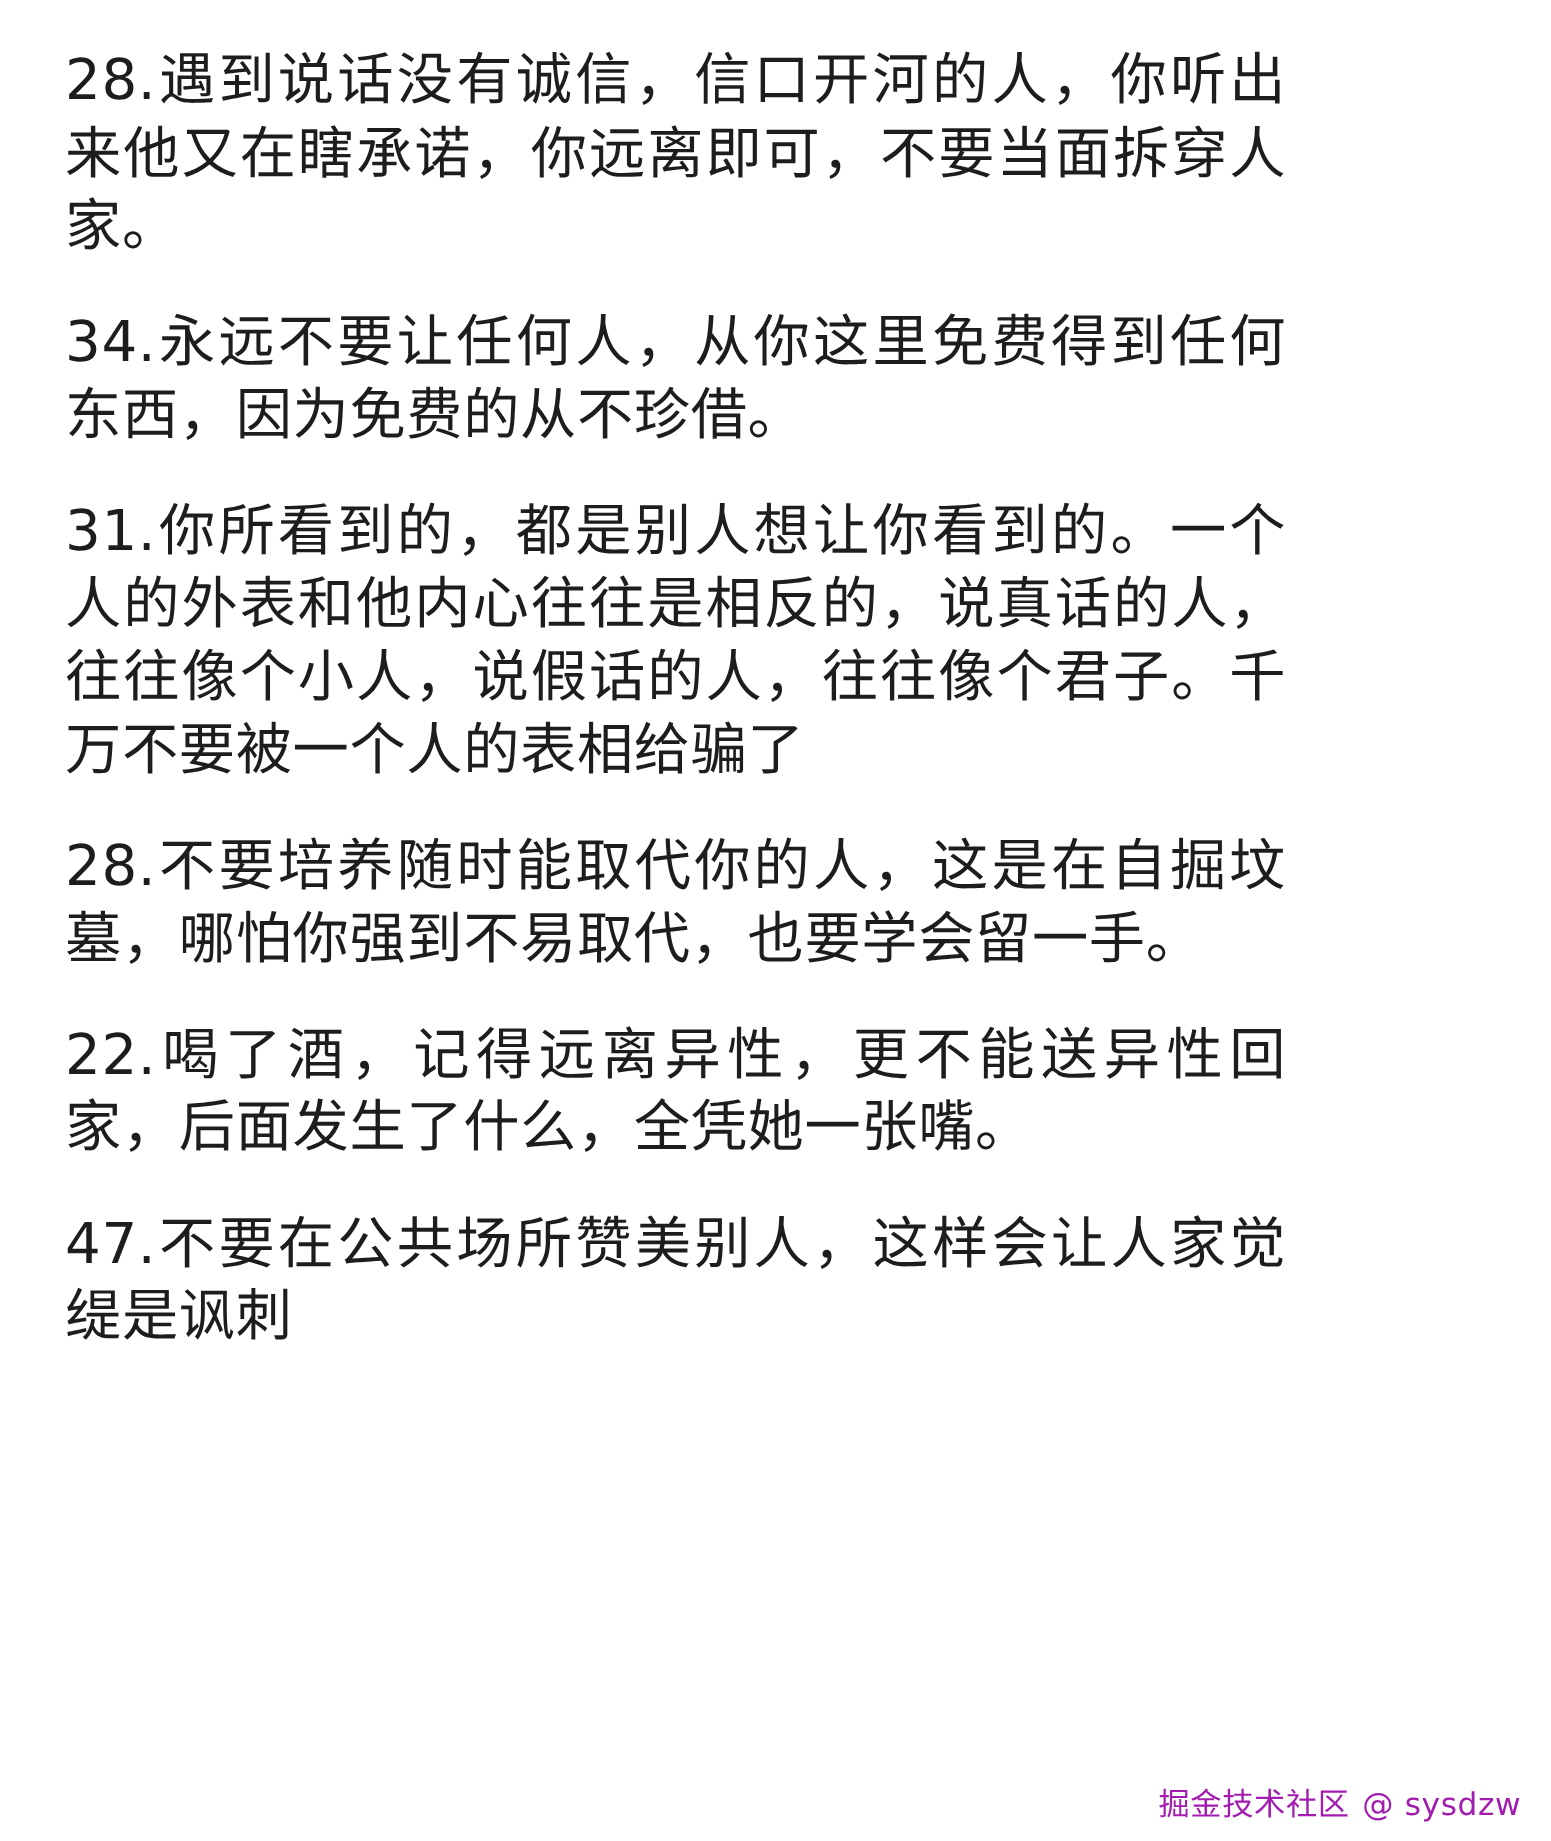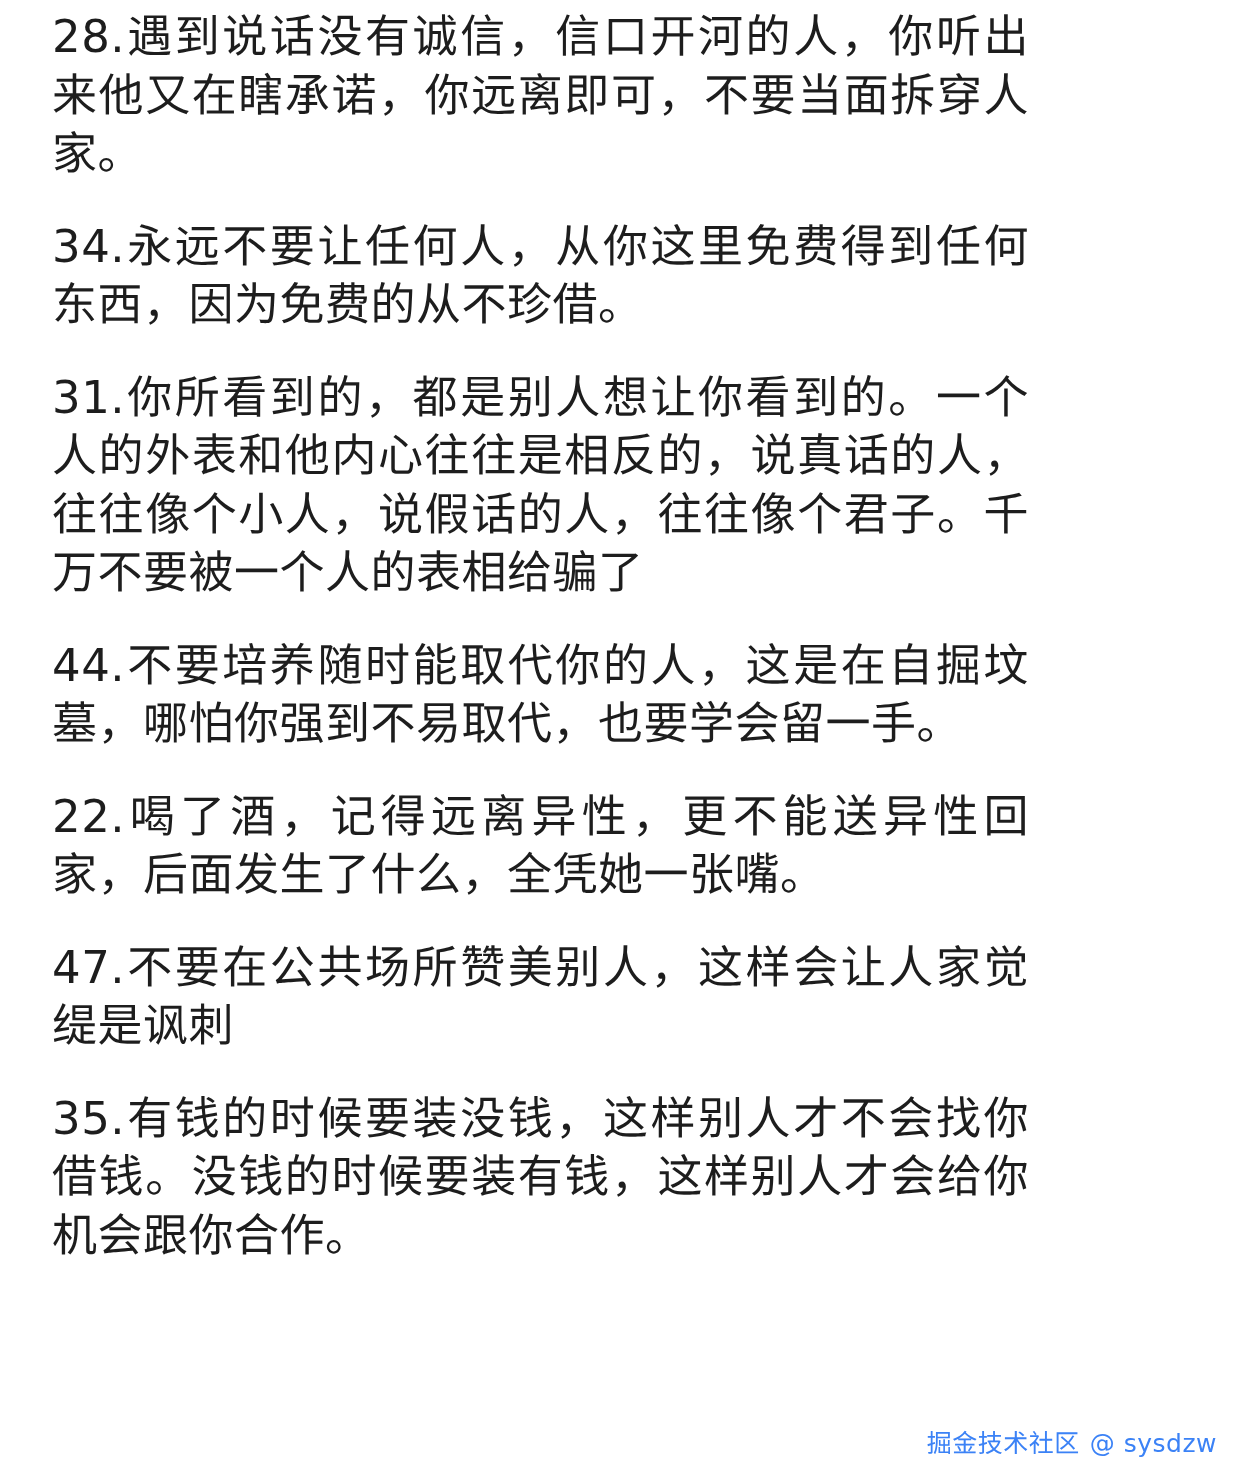--- a/index.html
+++ b/index.html
@@ -13,57 +13,57 @@
     height: 1473px;
     position: relative;
     font-family: "DejaVu Sans", "Liberation Sans", sans-serif;
     color: #1a1a1a;
     overflow: hidden;
   }
   .doc {
     box-sizing: border-box;
     padding: 8px 52px 0 52px;
     width: 1081px;
+    margin-top: 27px;
   }
   .para {
     font-size: 45px;
     line-height: 1.30;
     letter-spacing: 0.5px;
     font-weight: 400;
     margin: 0 0 34px 0;
     color: #1d1d1d;
     text-align: justify;
     text-justify: inter-ideograph;
     word-break: break-all;
   }
   .para:last-of-type {
     margin-bottom: 0;
   }
   .watermark {
     position: absolute;
     right: 24px;
     bottom: 14px;
     font-size: 25px;
-    color: #3b82f6;
+    color: #a21caf;
     letter-spacing: 0.5px;
     white-space: nowrap;
     font-family: "DejaVu Sans", "Liberation Sans", sans-serif;
   }
   .watermark .handle {
     margin-left: 10px;
   }
 </style>
 </head>
 <body>
 
 <div class="doc">
   <p class="para">28.遇到说话没有诚信，信口开河的人，你听出来他又在瞎承诺，你远离即可，不要当面拆穿人家。</p>
   <p class="para">34.永远不要让任何人，从你这里免费得到任何东西，因为免费的从不珍借。</p>
   <p class="para">31.你所看到的，都是别人想让你看到的。一个人的外表和他内心往往是相反的，说真话的人，往往像个小人，说假话的人，往往像个君子。千万不要被一个人的表相给骗了</p>
-  <p class="para">44.不要培养随时能取代你的人，这是在自掘坟墓，哪怕你强到不易取代，也要学会留一手。</p>
+  <p class="para">28.不要培养随时能取代你的人，这是在自掘坟墓，哪怕你强到不易取代，也要学会留一手。</p>
   <p class="para">22.喝了酒，记得远离异性，更不能送异性回家，后面发生了什么，全凭她一张嘴。</p>
   <p class="para">47.不要在公共场所赞美别人，这样会让人家觉缇是讽刺</p>
-  <p class="para">35.有钱的时候要装没钱，这样别人才不会找你借钱。没钱的时候要装有钱，这样别人才会给你机会跟你合作。</p>
 </div>
 
 <div class="watermark">
   <span>掘金技术社区</span><span class="handle">@ sysdzw</span>
 </div>
 
 </body></html>

